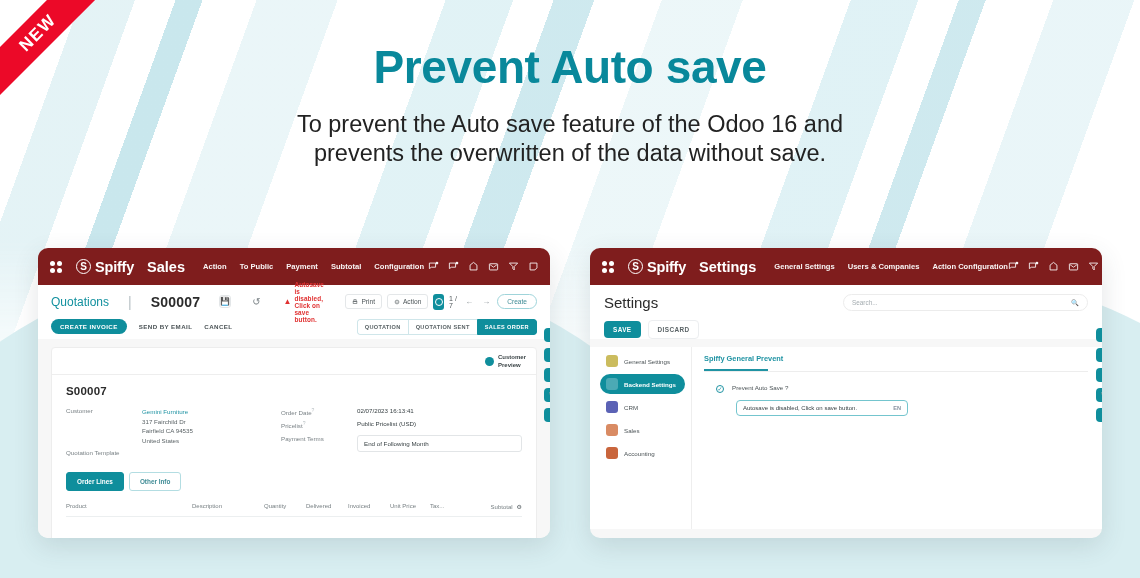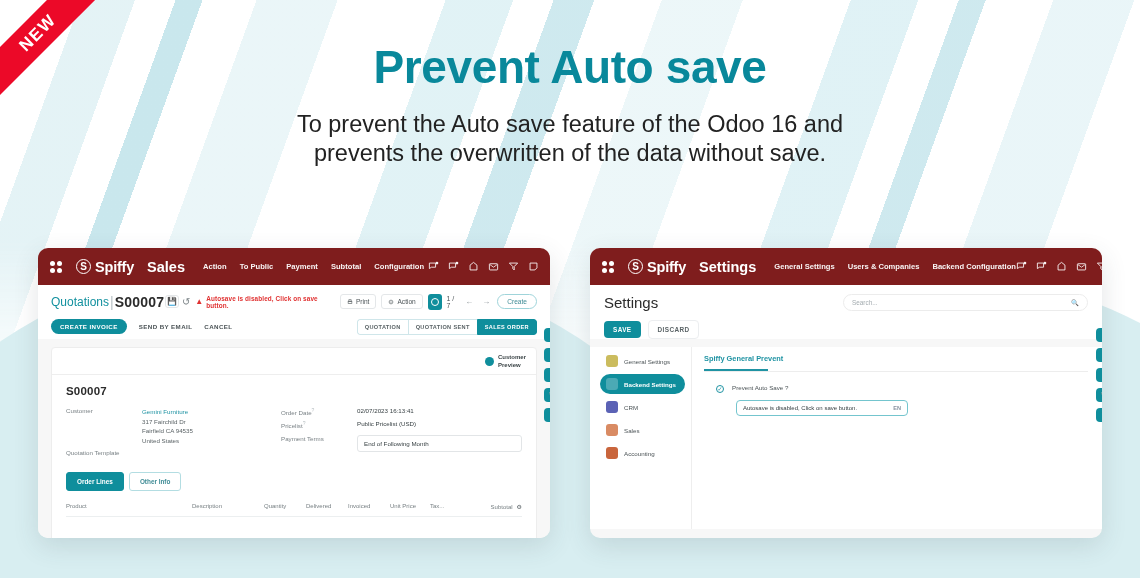--- a/index.html
+++ b/index.html
@@ -103,21 +103,21 @@
   }
   .brand-name { font-size: 14.5px; font-weight: bold; letter-spacing: -0.2px; }
   .app-name { font-size: 14.5px; font-weight: 600; margin-right: 18px; }
   .nav-links { display: flex; gap: 13px; }
   .nav-links span { font-size: 7.6px; font-weight: 600; opacity: .95; white-space: nowrap; }
   .nav-right { margin-left: auto; display: flex; align-items: center; gap: 9px; }
   .nav-ico { width: 11px; height: 11px; opacity: .95; display:block; }
 
   
   .cp { background: #fff; padding: 7px 13px 0 13px; }
-  .cp-row1 { display: flex; align-items: center; gap: 1px; height: 19px; }
+  .cp-row1 { display: flex; align-items: center; gap: 19px; height: 19px; }
   .bc-root { color: #11909e; font-size: 12px; }
   .bc-sep { color: #b9c2c6; font-size: 14px; font-weight: 300; }
   .bc-cur { color: #2b2b2b; font-size: 14px; font-weight: bold; letter-spacing: .2px; }
   .mini-btn {
     width: 14px; height: 13px; border: 1px solid #e3e6e8; border-radius: 3px;
     background: #fff; display: flex; align-items: center; justify-content: center;
     color: #6d7579; font-size: 8px;
   }
   .undo-ico { color: #7c8488; font-size: 10px; margin-left: 2px; }
   .warn { display: flex; align-items: center; gap: 3px; margin-left: 4px; }
@@ -465,21 +465,21 @@
           <i></i>
         </div>
       <div class="brand">
         <div class="brand-mark"></div>
         <div class="brand-name">Spiffy</div>
       </div>
       <div class="app-name">Settings</div>
       <div class="nav-links">
         <span>General Settings</span>
         <span>Users &amp; Companies</span>
-        <span>Backend Configuration</span>
+        <span>Action Configuration</span>
       </div>
       <div class="nav-right">
         <svg class="nav-ico" viewBox="0 0 16 16">
             <path d="M2 3h9v6H5L2 11z" fill="none" stroke="#fff" stroke-width="1.3"></path>
             <circle cx="13" cy="3" r="2" fill="#fff"></circle>
           </svg>
         <svg class="nav-ico" viewBox="0 0 16 16">
             <path d="M2 3h9v6H5L2 11z" fill="none" stroke="#fff" stroke-width="1.3"></path>
             <circle cx="13" cy="3" r="2" fill="#fff"></circle>
           </svg>

